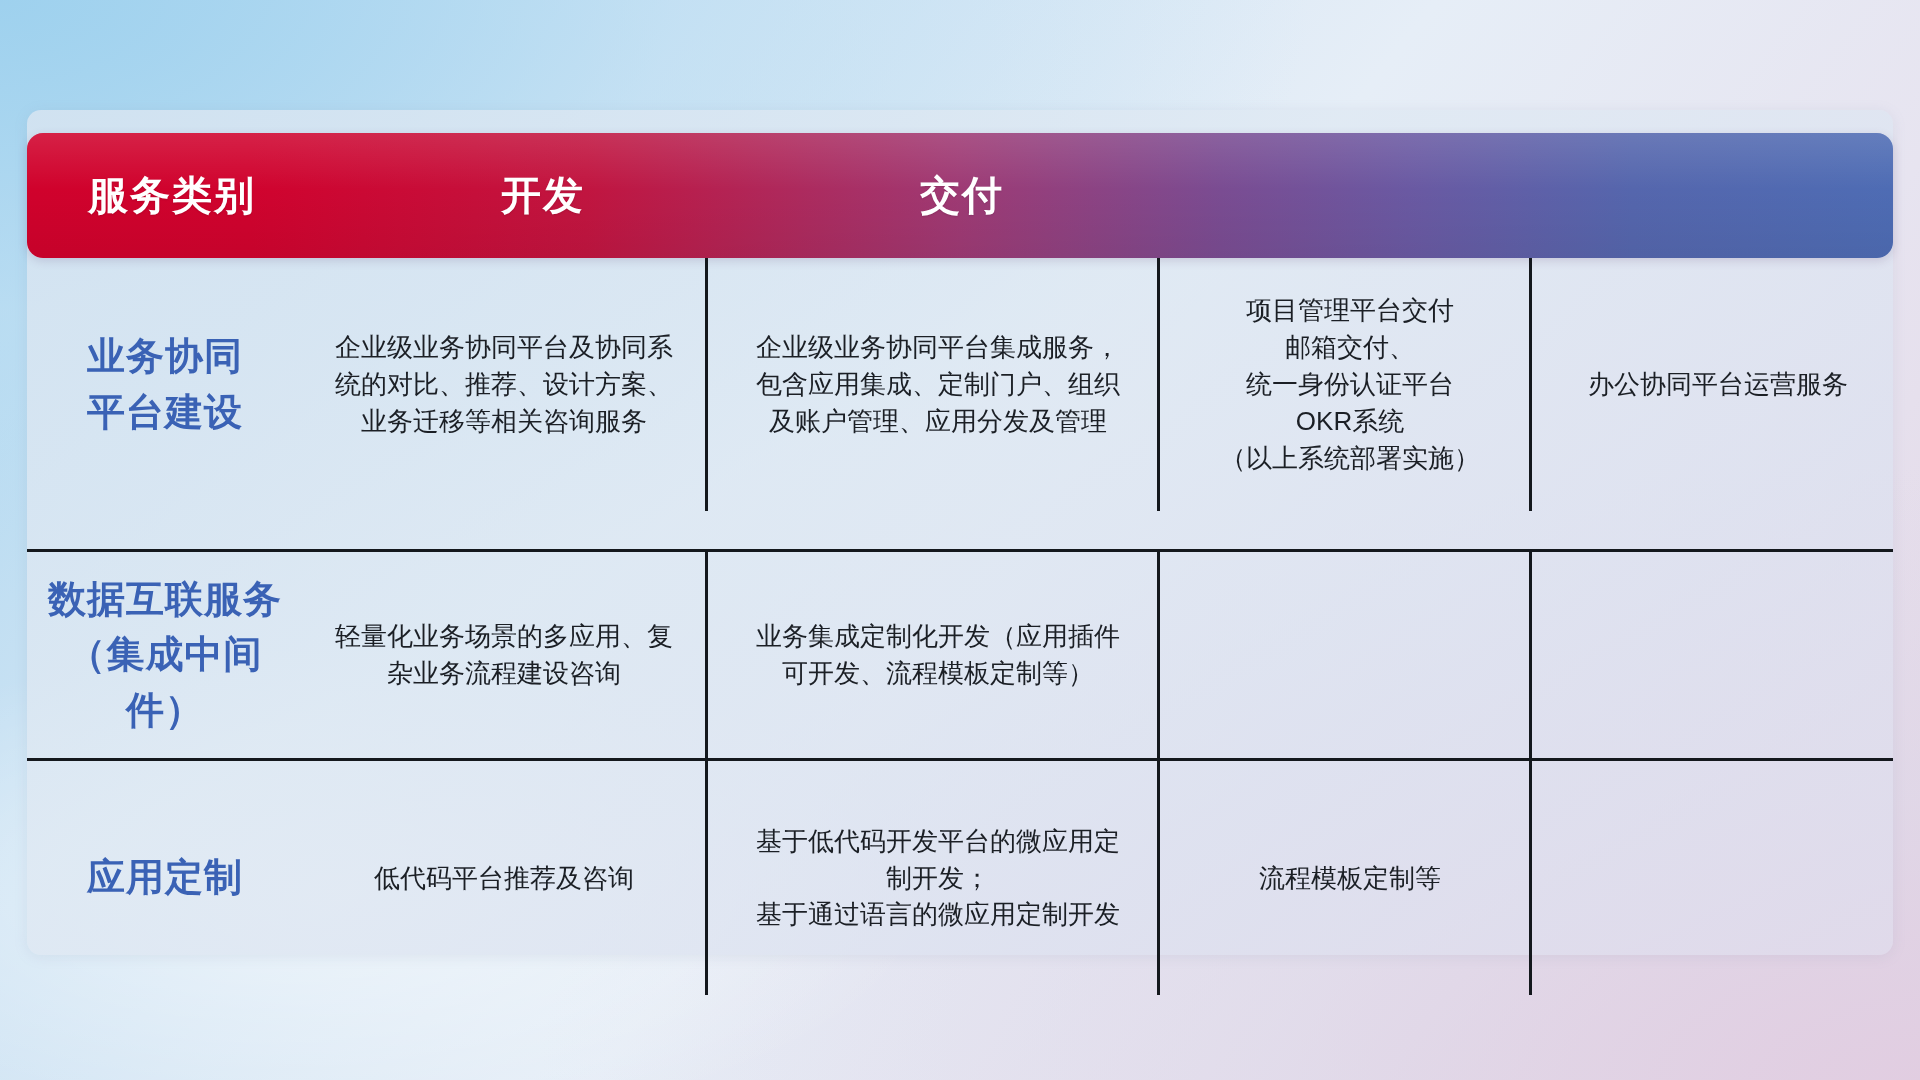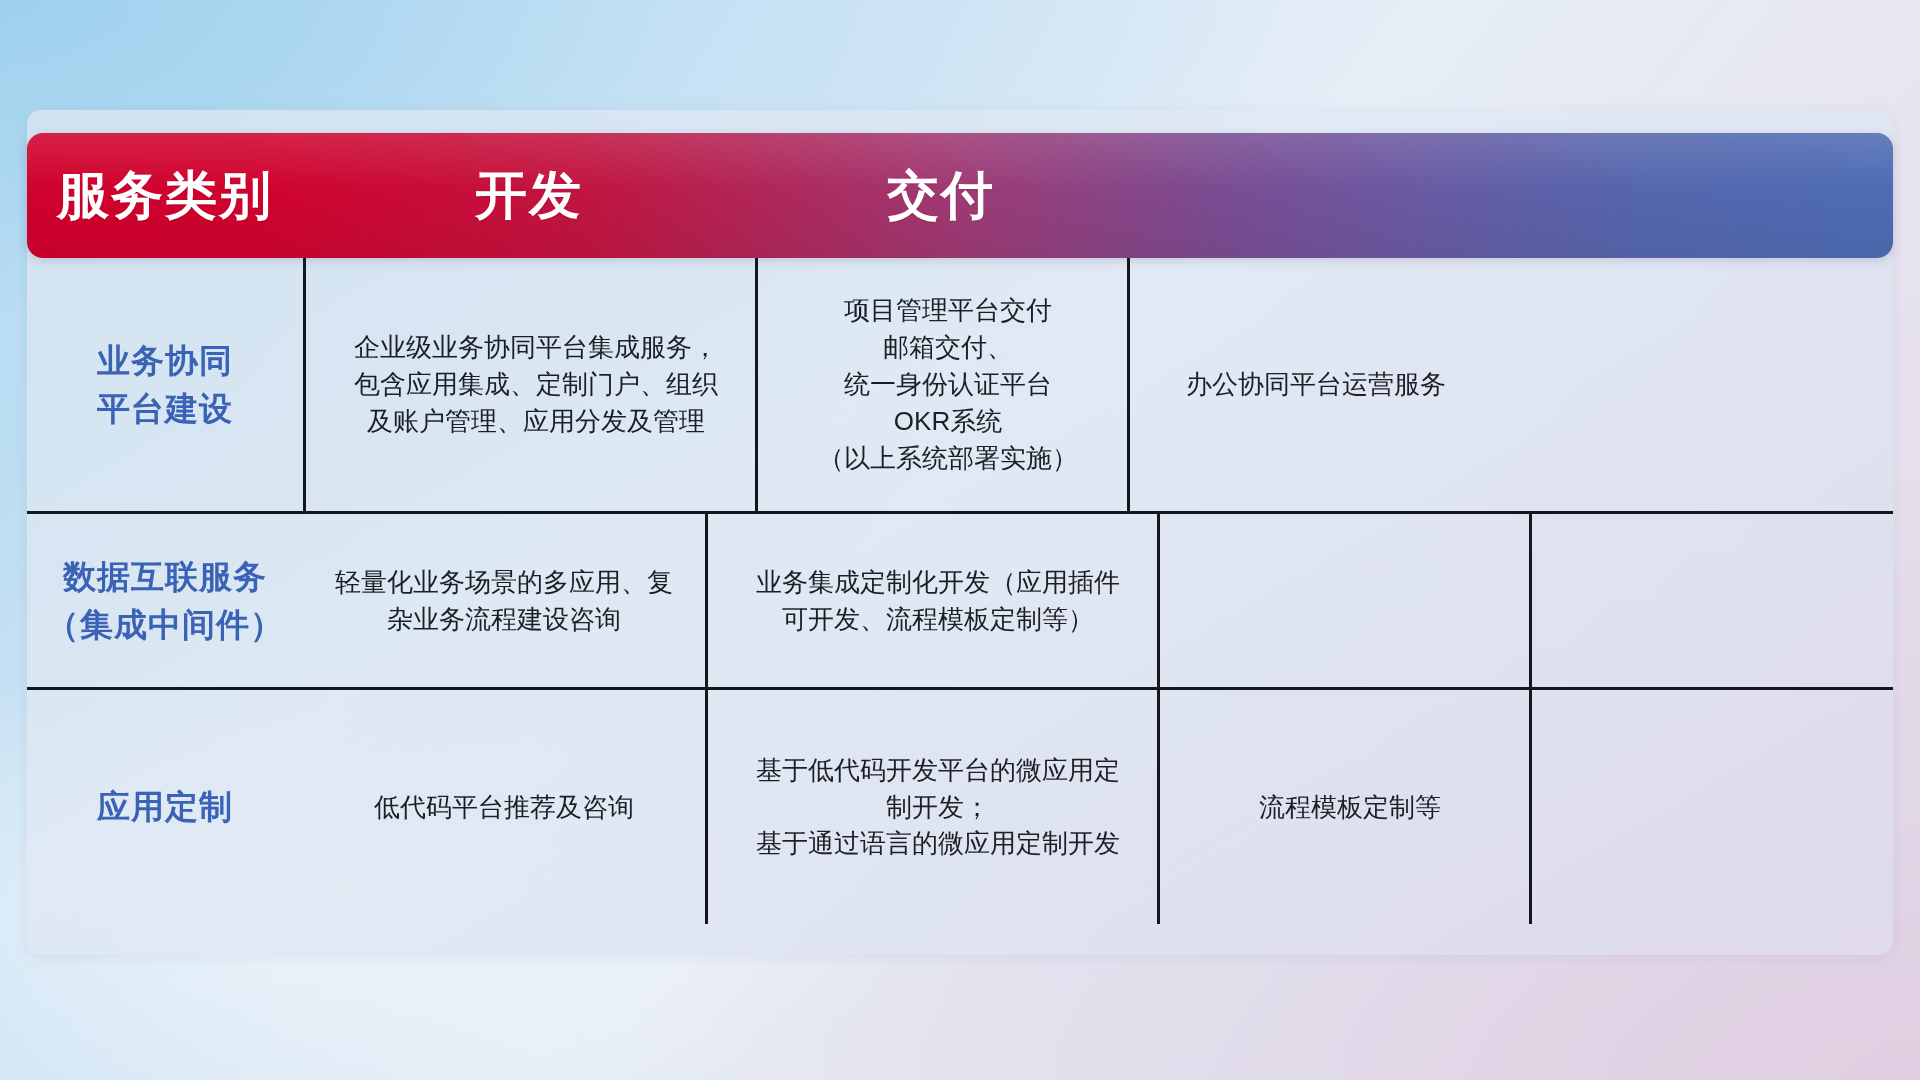--- a/index.html
+++ b/index.html
@@ -39,47 +39,48 @@
     display:flex;align-items:center;
     box-shadow:0 3px 10px rgba(90,60,110,.18);
     overflow:hidden;
   }
   .header:after{
     content:"";position:absolute;inset:0;border-radius:16px;
     background:linear-gradient(180deg, rgba(255,255,255,.12) 0%, rgba(255,255,255,0) 45%, rgba(0,0,0,.05) 100%);
     pointer-events:none;
   }
   .hcell{
-    color:#fff;font-weight:bold;font-size:52px;letter-spacing:2px;
+    color:#fff;font-weight:bold;font-size:40px;letter-spacing:2px;
     text-align:center;position:relative;z-index:2;
     text-shadow:0 1px 2px rgba(0,0,0,.12);
+    padding-left:7px;
   }
 
   .body{
     position:absolute;left:27px;top:258px;width:1866px;height:697px;
   }
   .row{display:flex;width:100%;box-sizing:border-box;}
   .row.sep{border-top:3px solid #14181d;}
   .r1{height:253px;}
-  .r2{height:176px;}
+  .r2{height:209px;margin-top:38px;}
   .r3{height:237px;}
 
   .cell{
     box-sizing:border-box;
     display:flex;align-items:center;justify-content:center;
     text-align:center;
     padding:6px 14px;
     color:#1b1f25;
     font-size:26px;
     line-height:1.42;
     white-space:pre-line;
   }
   .cell.vline{border-left:3px solid #14181d;padding-left:25px;}
   .cat{
-    color:#3a62b5;font-weight:bold;font-size:33px;line-height:1.45;letter-spacing:1px;
+    color:#3a62b5;font-weight:bold;font-size:38px;line-height:1.45;letter-spacing:1px;
   }
 
   
   .c1{width:276px;}
   .c2{width:402px;}
   .c3{width:452px;}
   .c4{width:372px;text-align:center;}
   .c5{width:364px;}
 </style>
 </head>
@@ -93,20 +94,23 @@
     <div class="hcell c1">服务类别</div>
     <div class="hcell c3">开发</div>
     <div class="hcell c4">交付</div>
   </div>
 
   <div class="body">
 
     <div class="row r1">
       <div class="cell c1 cat">业务协同
 平台建设</div>
+      <div class="cell c2">企业级业务协同平台及协同系
+统的对比、推荐、设计方案、
+业务迁移等相关咨询服务</div>
       <div class="cell c3 vline">企业级业务协同平台集成服务，
 包含应用集成、定制门户、组织
 及账户管理、应用分发及管理</div>
       <div class="cell c4 vline">项目管理平台交付
 邮箱交付、
 统一身份认证平台
 OKR系统
 （以上系统部署实施）</div>
       <div class="cell c5 vline">办公协同平台运营服务</div>
     </div>

